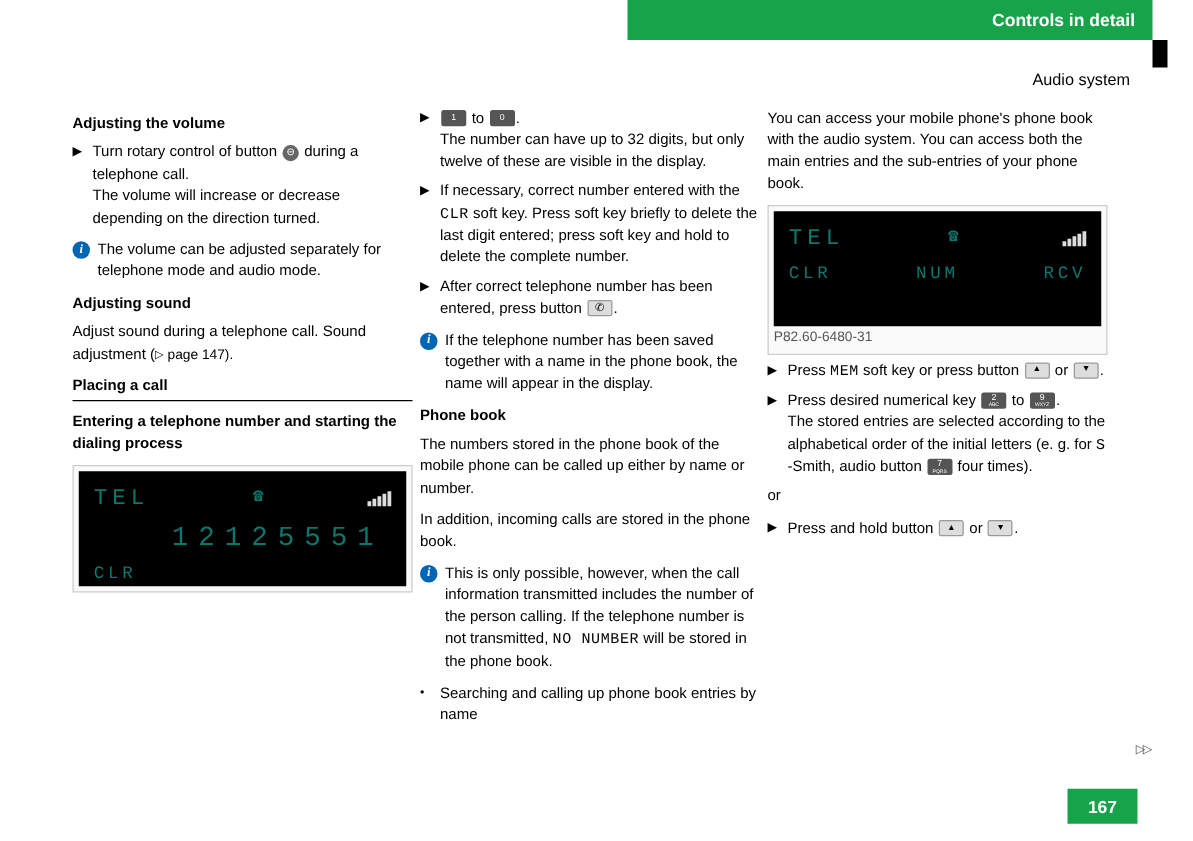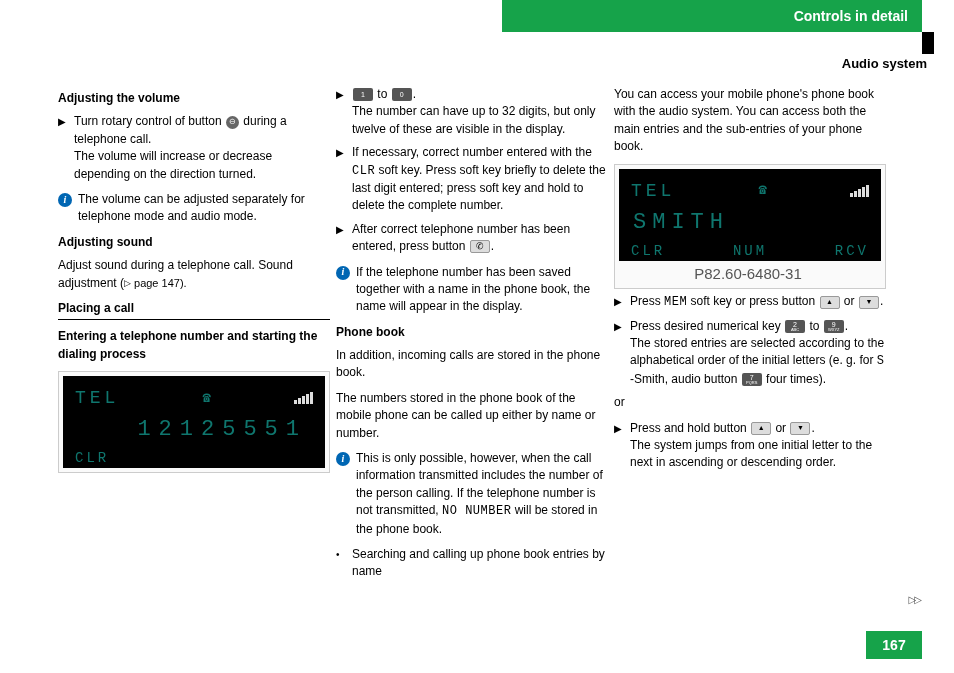--- a/index.html
+++ b/index.html
@@ -32,22 +32,22 @@
     position: absolute;
     top: 32px;
     left: 922px;
     width: 12px;
     height: 22px;
     background: #000;
   }
   .subheader {
     position: absolute;
     top: 56px;
-    right: 27px;
-    font-weight: bold;
+    right: 50px;
+    font-weight: normal;
     font-size: 13px;
   }
   .columns {
     position: absolute;
     top: 86px;
     left: 58px;
     width: 860px;
     display: flex;
     gap: 6px;
   }
@@ -217,31 +217,31 @@
   }
   .lcd .mid-row.left { text-align: left; letter-spacing: 6px; padding-left: 2px; }
   .lcd .bot-row {
     display: flex;
     justify-content: space-between;
     font-size: 14px;
     letter-spacing: 3px;
     margin-top: 6px;
   }
   .lcd-caption {
-    text-align: center;
-    font-size: 15px;
+    text-align: left;
+    font-size: 11px;
     color: #555;
     padding: 2px 4px 0 0;
   }
 
   
   .page-badge {
     position: absolute;
     bottom: 14px;
-    right: 32px;
+    right: 44px;
     width: 56px;
     height: 28px;
     background: #16a34a;
     color: #fff;
     font-weight: bold;
     font-size: 14px;
     display: flex;
     align-items: center;
     justify-content: center;
     text-align: center;
@@ -335,22 +335,22 @@
         <span>After correct telephone number has been entered, press button </span><span class="call-key">✆</span><span>.</span>
       </div>
     </div>
 
     <div class="info-row">
       <div class="info-icon">i</div>
       <div class="txt">If the telephone number has been saved together with a name in the phone book, the name will appear in the display.</div>
     </div>
 
     <div class="h-bold">Phone book</div>
+    <div class="para">The numbers stored in the phone book of the mobile phone can be called up either by name or number.</div>
     <div class="para">In addition, incoming calls are stored in the phone book.</div>
-    <div class="para">The numbers stored in the phone book of the mobile phone can be called up either by name or number.</div>
 
     <div class="info-row">
       <div class="info-icon">i</div>
       <div class="txt">
         <span>This is only possible, however, when the call information transmitted includes the number of the person calling. If the telephone number is not transmitted, </span><span class="mono">NO NUMBER</span><span> will be stored in the phone book.</span>
       </div>
     </div>
 
     <div class="bullet-row">
       <div class="srch-dot">•</div>
@@ -367,21 +367,20 @@
           <span>TEL</span>
           <span class="phone-ic">☎</span>
           <span class="signal">
             <span style="height:4px"></span>
               <span style="height:6px"></span>
               <span style="height:8px"></span>
               <span style="height:10px"></span>
               <span style="height:12px"></span>
           </span>
         </div>
-        <div class="mid-row left">SMITH</div>
         <div class="bot-row">
           <span>CLR</span>
           <span>NUM</span>
           <span>RCV</span>
         </div>
       </div>
       <div class="lcd-caption">P82.60-6480-31</div>
     </div>
 
     <div class="bullet-row">
@@ -409,21 +408,20 @@
         </div>
       </div>
     </div>
 
     <div class="para">or</div>
 
     <div class="bullet-row">
       <div class="arrow">▶</div>
       <div class="txt">
         <span>Press and hold button </span><span class="tri-btn">▲</span><span> or </span><span class="tri-btn">▼</span><span>.</span>
-        <div>The system jumps from one initial letter to the next in ascending or descending order.</div>
       </div>
     </div>
   </div>
 
 </div>
 
 <div class="cont-arrow">▷▷</div>
 <div class="page-badge">
   <span>167</span>
 </div>

